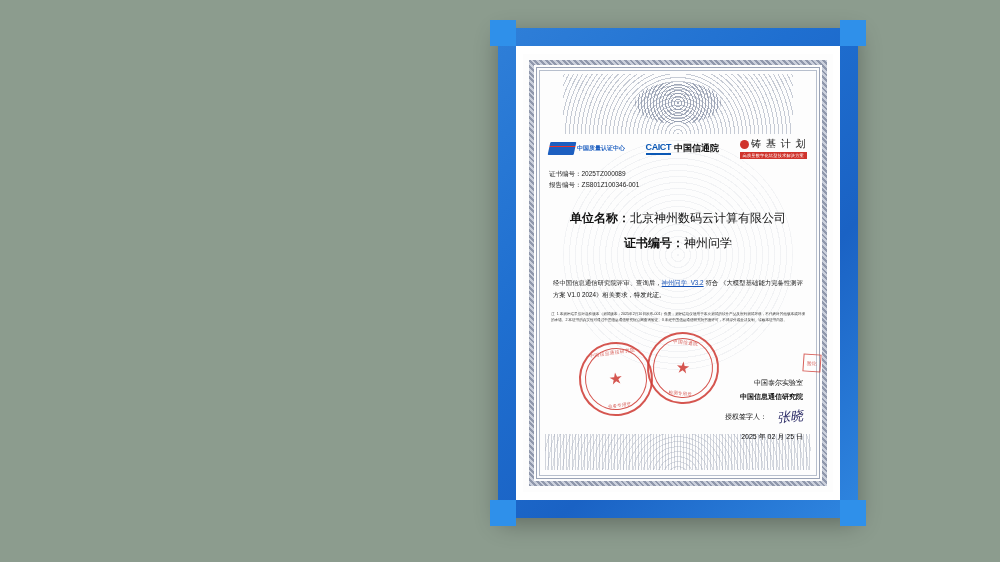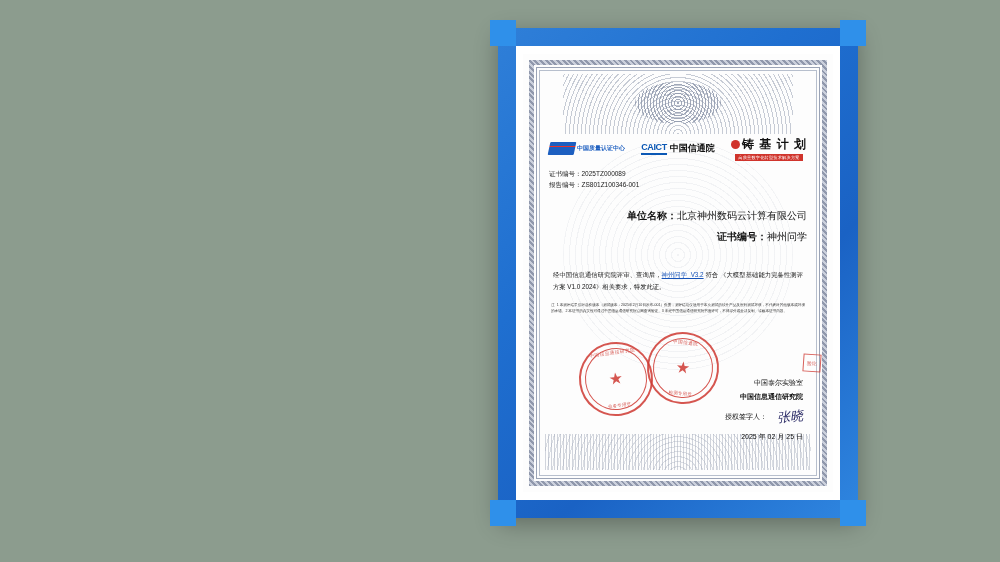--- a/index.html
+++ b/index.html
@@ -164,21 +164,21 @@
     display:flex; flex-direction:column; align-items:center; gap:1px;
   }
   .zhuji-top{
     display:flex; align-items:center; gap:2px;
   }
   .zhuji-dot{
     width:9px;height:9px;border-radius:50%;
     background:#d0342c;
   }
   .zhuji-title{
-    font-size:12px; font-weight:bold; color:#111; letter-spacing:1px;
+    font-size:10px; font-weight:normal; color:#111; letter-spacing:1px;
   }
   .zhuji-sub{
     font-size:4.2px; color:#fff; background:#d0342c;
     padding:1px 3px; letter-spacing:.2px; white-space:nowrap;
   }
   .codes{
     font-size:6.5px;
     color:#1a1a1a;
     line-height:1.7;
     margin-top: 2px;
@@ -196,22 +196,22 @@
   }
   .title-sub{
     color:#d6342b;
     font-size: 14px;
     font-weight: bold;
     letter-spacing: 1px;
     line-height:1.5;
   }
   .fields{
     margin-top: 16px;
-    text-align:right;
-    font-size: 10px;
+    text-align:center;
+    font-size: 12px;
     color:#111;
     line-height: 2.05;
   }
   .fields .k{ font-weight:bold; }
   .statement{
     margin-top: 22px;
     font-size: 6.3px;
     color:#111;
     line-height: 1.85;
     text-align: justify;

